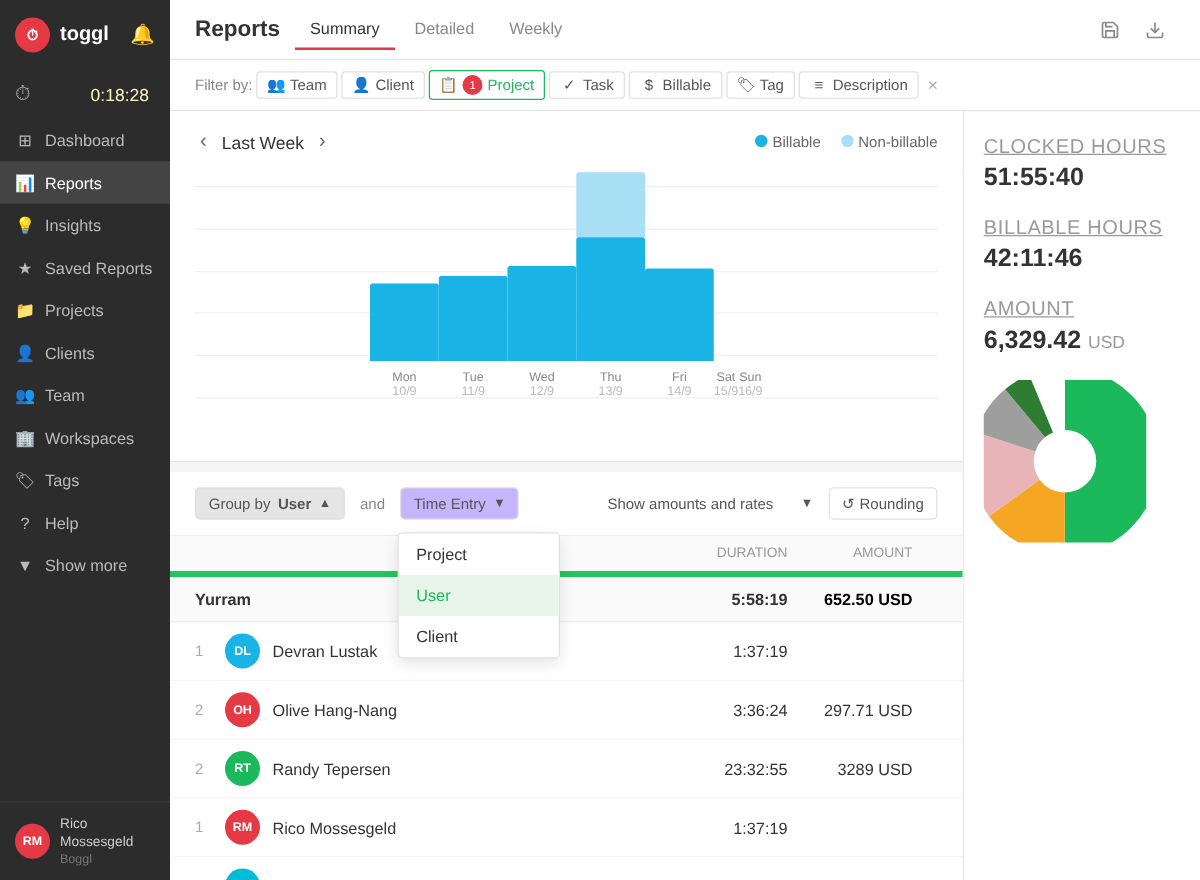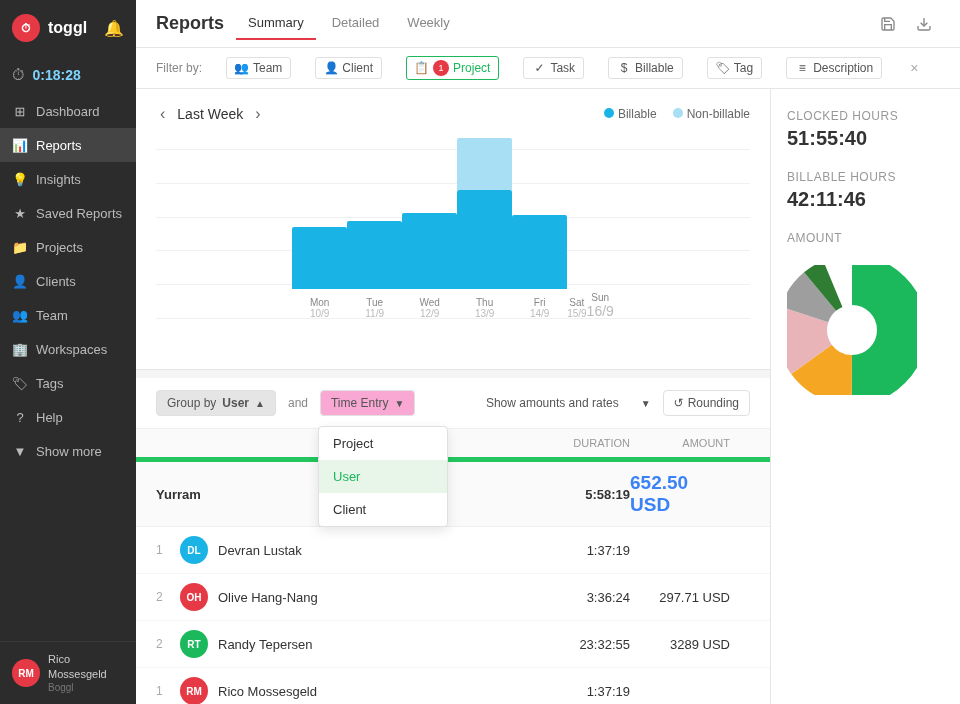--- a/index.html
+++ b/index.html
@@ -23,21 +23,21 @@
 
     
     .header { background: white; border-bottom: 1px solid #e5e5e5; padding: 0 20px; display: flex; align-items: center; gap: 4px; height: 48px; flex-shrink: 0; }
     .header-title { font-size: 18px; font-weight: 600; color: #333; margin-right: 8px; }
     .header-tab { padding: 8px 12px; color: #888; cursor: pointer; font-size: 13px; border-bottom: 2px solid transparent; }
     .header-tab.active { color: #333; border-bottom: 2px solid #e63946; }
     .header-spacer { flex: 1; }
     .header-icon { width: 32px; height: 32px; display: flex; align-items: center; justify-content: center; cursor: pointer; color: #888; }
 
     
-    .filter-bar { background: white; border-bottom: 1px solid #e5e5e5; padding: 8px 20px; display: flex; align-items: center; gap: 24px; flex-shrink: 0; }
+    .filter-bar { background: white; border-bottom: 1px solid #e5e5e5; padding: 8px 20px; display: flex; align-items: center; gap: 3px; flex-shrink: 0; }
     .filter-label { color: #888; font-size: 12px; }
     .filter-chip { display: flex; align-items: center; gap: 4px; padding: 3px 8px; border: 1px solid #e0e0e0; border-radius: 3px; color: #555; font-size: 12px; cursor: pointer; background: white; }
     .filter-chip.active { border-color: #1cb85c; color: #1cb85c; }
     .filter-chip-icon { width: 14px; height: 14px; display: flex; align-items: center; justify-content: center; }
     .filter-close { color: #aaa; cursor: pointer; font-size: 14px; margin-left: 4px; }
     .filter-badge { background: #e63946; color: white; border-radius: 50%; width: 16px; height: 16px; font-size: 9px; display: flex; align-items: center; justify-content: center; }
 
     
     .content { flex: 1; display: flex; overflow: hidden; }
     .content-left { flex: 1; overflow-y: auto; padding: 0; }
@@ -63,63 +63,63 @@
     .chart-bar.non-billable { background: #a8dff5; }
     .chart-bar-label { font-size: 10px; color: #888; text-align: center; margin-top: 4px; }
 
     
     .table-section { background: white; margin-top: 8px; }
     .table-controls { display: flex; align-items: center; gap: 12px; padding: 12px 20px; border-bottom: 1px solid #f0f0f0; }
     .group-by-select { display: flex; align-items: center; gap: 6px; border: 1px solid #e0e0e0; border-radius: 4px; padding: 5px 10px; font-size: 12px; color: #555; cursor: pointer; background: #e5e5e5; position: relative; }
     .group-by-dropdown { position: absolute; top: 36px; left: 162px; background: white; border: 1px solid #e0e0e0; border-radius: 4px; box-shadow: 0 4px 12px rgba(0,0,0,0.1); z-index: 100; width: 130px; }
     .dropdown-item { padding: 9px 14px; font-size: 13px; color: #333; cursor: pointer; }
     .dropdown-item.selected { background: #e8f5e9; color: #1cb85c; }
-    .time-entry-select { display: flex; align-items: center; gap: 6px; border: 1px solid #e0e0e0; border-radius: 4px; padding: 5px 10px; font-size: 12px; color: #555; cursor: pointer; background: #f9a8d4; }
+    .time-entry-select { display: flex; align-items: center; gap: 6px; border: 1px solid #e0e0e0; border-radius: 4px; padding: 5px 10px; font-size: 12px; color: #555; cursor: pointer; background: #c4b5fd; }
     .show-amounts-select { margin-left: auto; display: flex; align-items: center; gap: 22px; font-size: 12px; color: #555; cursor: pointer; }
     .rounding-btn { display: flex; align-items: center; gap: 4px; font-size: 12px; color: #555; cursor: pointer; padding: 5px 10px; border: 1px solid #e0e0e0; border-radius: 4px; }
 
     .table-header { display: flex; padding: 8px 20px; border-bottom: 5px solid #22c55e; background: #fafafa; }
     .table-header-name { flex: 1; font-size: 11px; color: #999; text-transform: uppercase; }
     .table-header-duration { width: 120px; font-size: 11px; color: #999; text-transform: uppercase; text-align: right; }
     .table-header-amount { width: 120px; font-size: 11px; color: #999; text-transform: uppercase; text-align: right; padding-right: 20px; }
 
     .group-row { display: flex; align-items: center; padding: 10px 20px; border-bottom: 1px solid #eee; background: #fafafa; font-weight: 600; }
     .group-row-name { flex: 1; font-size: 13px; color: #333; }
     .group-row-duration { width: 120px; text-align: right; font-size: 13px; color: #333; }
-    .group-row-amount { width: 120px; font-size: 19px; color: #3b82f6; padding-right: 20px; }
+    .group-row-amount { width: 120px; text-align: right; font-size: 13px; color: #000000; padding-right: 20px; }
 
     .entry-row { display: flex; align-items: center; padding: 9px 20px; border-bottom: 1px solid #f5f5f5; }
     .entry-row-index { width: 24px; font-size: 12px; color: #aaa; }
     .entry-avatar { width: 28px; height: 28px; border-radius: 50%; display: flex; align-items: center; justify-content: center; color: white; font-size: 10px; font-weight: bold; flex-shrink: 0; margin-right: 10px; }
     .entry-row-name { flex: 1; font-size: 13px; color: #333; }
     .entry-row-duration { width: 120px; text-align: right; font-size: 13px; color: #333; }
     .entry-row-amount { width: 120px; text-align: right; font-size: 13px; color: #333; padding-right: 20px; }
 
     
     .stats-section { margin-bottom: 20px; }
-    .stats-label { font-size: 12px; color: #999; text-transform: uppercase; letter-spacing: 0.5px; margin-bottom: 4px; }
+    .stats-label { font-size: 16px; color: #999; text-transform: uppercase; letter-spacing: 0.5px; margin-bottom: 4px; text-decoration: underline; }
     .stats-value { font-size: 20px; font-weight: 600; color: #333; }
     .stats-value-secondary { font-size: 14px; font-weight: normal; color: #999; }
     .bg-red { background: #e63946; }
 
     .and-text { font-size: 12px; color: #888; }
   </style>
 </head>
 <body>
 
 <div class="sidebar">
   <div class="sidebar-logo">
     <div class="logo-icon">⏱</div>
     <span>toggl</span>
     <span style="margin-left:auto; color:#777; font-size:16px;">🔔</span>
   </div>
 
   <div class="sidebar-timer">
     <span style="font-size:16px;">⏱</span>
-    <span style="font-size:14px; color:#7dd3fc; font-weight:700;">0:18:28</span>
+    <span style="font-size:14px; color:#fef9c3; font-weight:400;margin-left:40px;">0:18:28</span>
   </div>
 
   <div class="sidebar-nav-item">
     <span class="sidebar-icon">⊞</span>
     <span>Dashboard</span>
   </div>
   <div class="sidebar-nav-item active">
     <span class="sidebar-icon">📊</span>
     <span>Reports</span>
   </div>
@@ -293,21 +293,21 @@
                 <div class="chart-bar-label">Fri<br><span style="color:#bbb; font-size:10px;">14/9</span></div>
               </div>
 
               <div class="chart-bar-group">
                 <div style="height:4px;"></div>
                 <div class="chart-bar-label">Sat<br><span style="color:#bbb; font-size:10px;">15/9</span></div>
               </div>
 
               <div class="chart-bar-group">
                 <div style="height:4px;"></div>
-                <div class="chart-bar-label">Sun<br><span style="color:#bbb; font-size:14px;">16/9</span></div>
+                <div class="chart-bar-label">Sun<br><span style="color:#bbb; font-size:10px;">16/9</span></div>
               </div>
             </div>
           </div>
         </div>
       </div>
 
       <div class="table-section">
         <div class="table-controls">
           <div style="position:relative;">
             <div class="group-by-select">
@@ -392,20 +392,24 @@
       <div class="stats-section">
         <div class="stats-label">CLOCKED HOURS</div>
         <div class="stats-value">51:55:40</div>
       </div>
       <div class="stats-section">
         <div class="stats-label">BILLABLE HOURS</div>
         <div class="stats-value">42:11:46</div>
       </div>
       <div class="stats-section">
         <div class="stats-label">AMOUNT</div>
+        <div class="stats-value">
+          <span>6,329.42</span>
+          <span class="stats-value-secondary">USD</span>
+        </div>
       </div>
 
       <div>
         <svg width="130" height="130" viewBox="0 0 130 130">
 
           <circle cx="65" cy="65" r="50" fill="none" stroke="#1cb85c" stroke-width="50" stroke-dasharray="157 157" stroke-dashoffset="0" transform="rotate(-90 65 65)"></circle>
 
           <circle cx="65" cy="65" r="50" fill="none" stroke="#f5a623" stroke-width="50" stroke-dasharray="47 267" stroke-dashoffset="-157" transform="rotate(-90 65 65)"></circle>
 
           <circle cx="65" cy="65" r="50" fill="none" stroke="#e8b4b8" stroke-width="50" stroke-dasharray="47 267" stroke-dashoffset="-204" transform="rotate(-90 65 65)"></circle>

